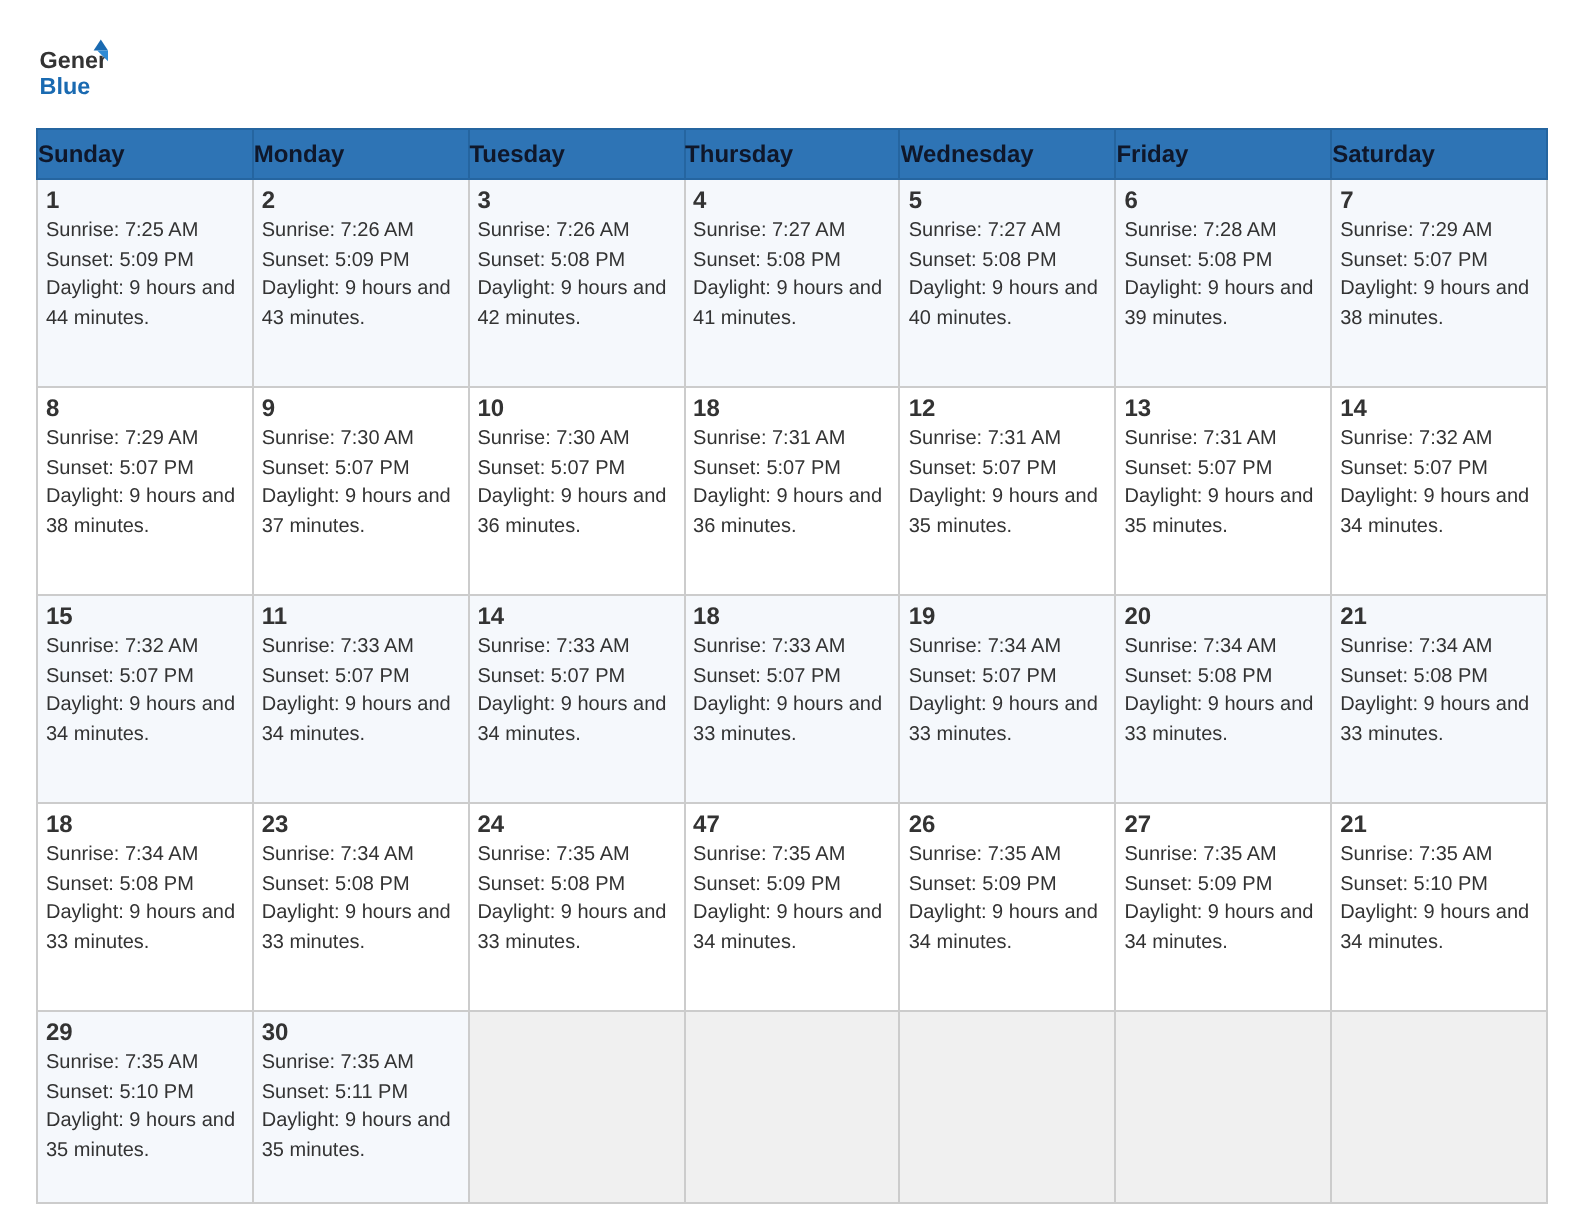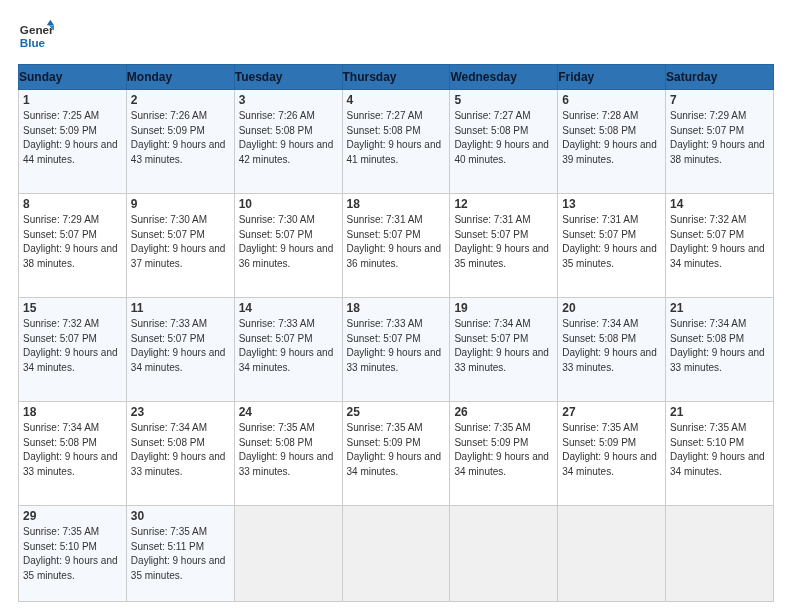--- a/index.html
+++ b/index.html
@@ -224,21 +224,21 @@
           </td>
           <td>
             <span class="day-num">23</span>
             <div class="day-info">Sunrise: 7:34 AM<br>Sunset: 5:08 PM<br>Daylight: 9 hours and 33 minutes.</div>
           </td>
           <td>
             <span class="day-num">24</span>
             <div class="day-info">Sunrise: 7:35 AM<br>Sunset: 5:08 PM<br>Daylight: 9 hours and 33 minutes.</div>
           </td>
           <td>
-            <span class="day-num">25</span>
+            <span class="day-num">47</span>
             <div class="day-info">Sunrise: 7:35 AM<br>Sunset: 5:09 PM<br>Daylight: 9 hours and 34 minutes.</div>
           </td>
           <td>
             <span class="day-num">26</span>
             <div class="day-info">Sunrise: 7:35 AM<br>Sunset: 5:09 PM<br>Daylight: 9 hours and 34 minutes.</div>
           </td>
           <td>
             <span class="day-num">27</span>
             <div class="day-info">Sunrise: 7:35 AM<br>Sunset: 5:09 PM<br>Daylight: 9 hours and 34 minutes.</div>
           </td>

